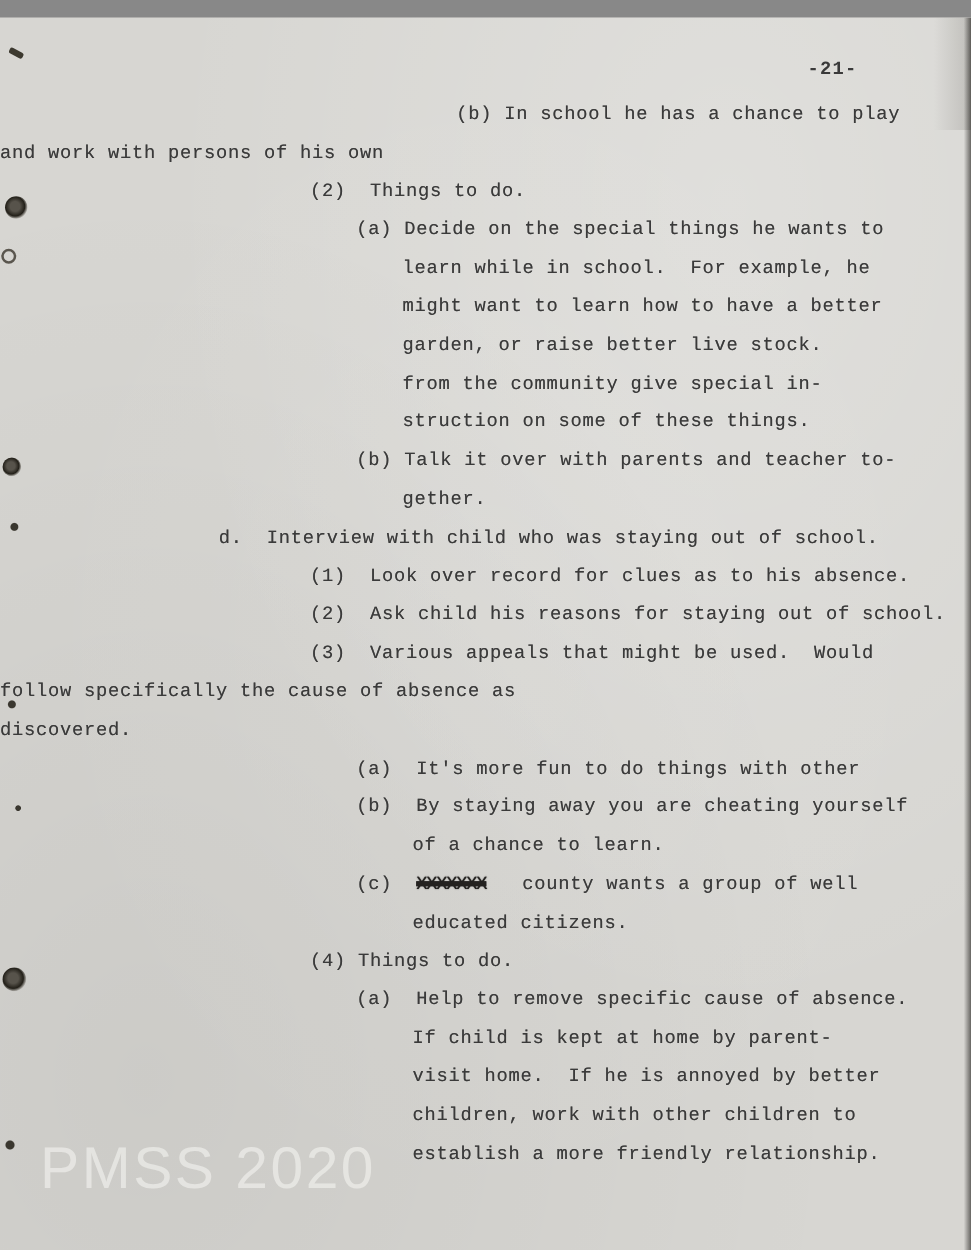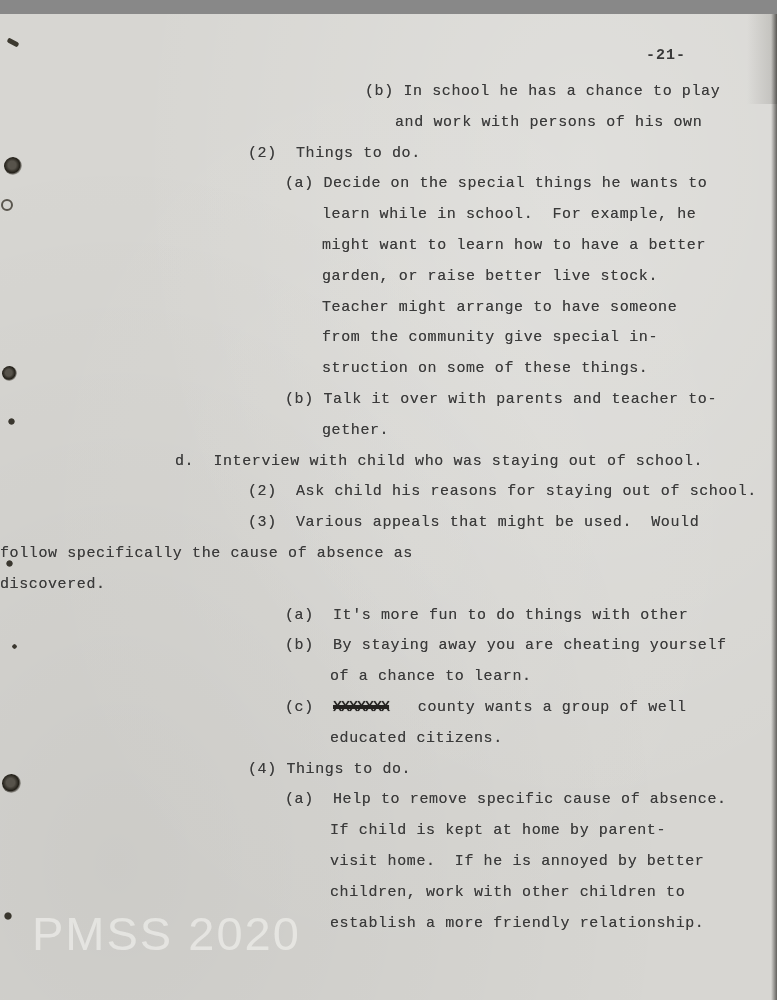--- a/index.html
+++ b/index.html
@@ -34,21 +34,21 @@
     text-shadow:0 0 0.5px rgba(40,40,40,0.55);
   }
   .insert{height:17px;line-height:17px;}
   .i-d {padding-left:175px;}
   .i-n {padding-left:248px;}
   .i-a {padding-left:285px;}
   .i-c1{padding-left:322px;}
   .i-c2{padding-left:330px;}
   .i-c3{}
   .i-b1{padding-left:365px;}
-  .i-b2{padding-left:395px;}
+  .i-b2{}
   .strike{
     font-weight:normal;color:#242220;
     text-decoration:line-through;
     text-decoration-thickness:4px;
     letter-spacing:-1px;
     text-shadow:0 0 1px rgba(20,20,20,0.9);
   }
   .watermark{
     position:absolute;left:32px;top:892px;
     font-family:"Liberation Sans","DejaVu Sans",sans-serif;
@@ -88,26 +88,26 @@
   <div class="page-number">-21-</div>
 
   <div class="content">
     <div class="line i-b1">(b) In school he has a chance to play</div>
     <div class="line i-b2">and work with persons of his own</div>
     <div class="line i-n">(2)  Things to do.</div>
     <div class="line i-a">(a) Decide on the special things he wants to</div>
     <div class="line i-c1">learn while in school.  For example, he</div>
     <div class="line i-c1">might want to learn how to have a better</div>
     <div class="line i-c1">garden, or raise better live stock.</div>
-    <div class="line i-c1">Teacher might arrange to have someone</div>
     <div class="line i-c1">from the community give special in-</div>
     <div class="line i-c1">struction on some of these things.</div>
     <div class="line i-a">(b) Talk it over with parents and teacher to-</div>
     <div class="line i-c1">gether.</div>
     <div class="line i-d">d.  Interview with child who was staying out of school.</div>
+    <div class="line i-n">(1)  Look over record for clues as to his absence.</div>
     <div class="line i-n">(2)  Ask child his reasons for staying out of school.</div>
     <div class="line i-n">(3)  Various appeals that might be used.  Would</div>
     <div class="line i-c3">follow specifically the cause of absence as</div>
     <div class="line i-c3">discovered.</div>
     <div class="line i-a">(a)  It's more fun to do things with other</div>
     <div class="line i-a">(b)  By staying away you are cheating yourself</div>
     <div class="line i-c2">of a chance to learn.</div>
     <div class="line i-a"><span>(c)  </span><span class="strike">XXXXXXX</span><span>   county wants a group of well</span></div>
     <div class="line i-c2">educated citizens.</div>
     <div class="line i-n">(4) Things to do.</div>

